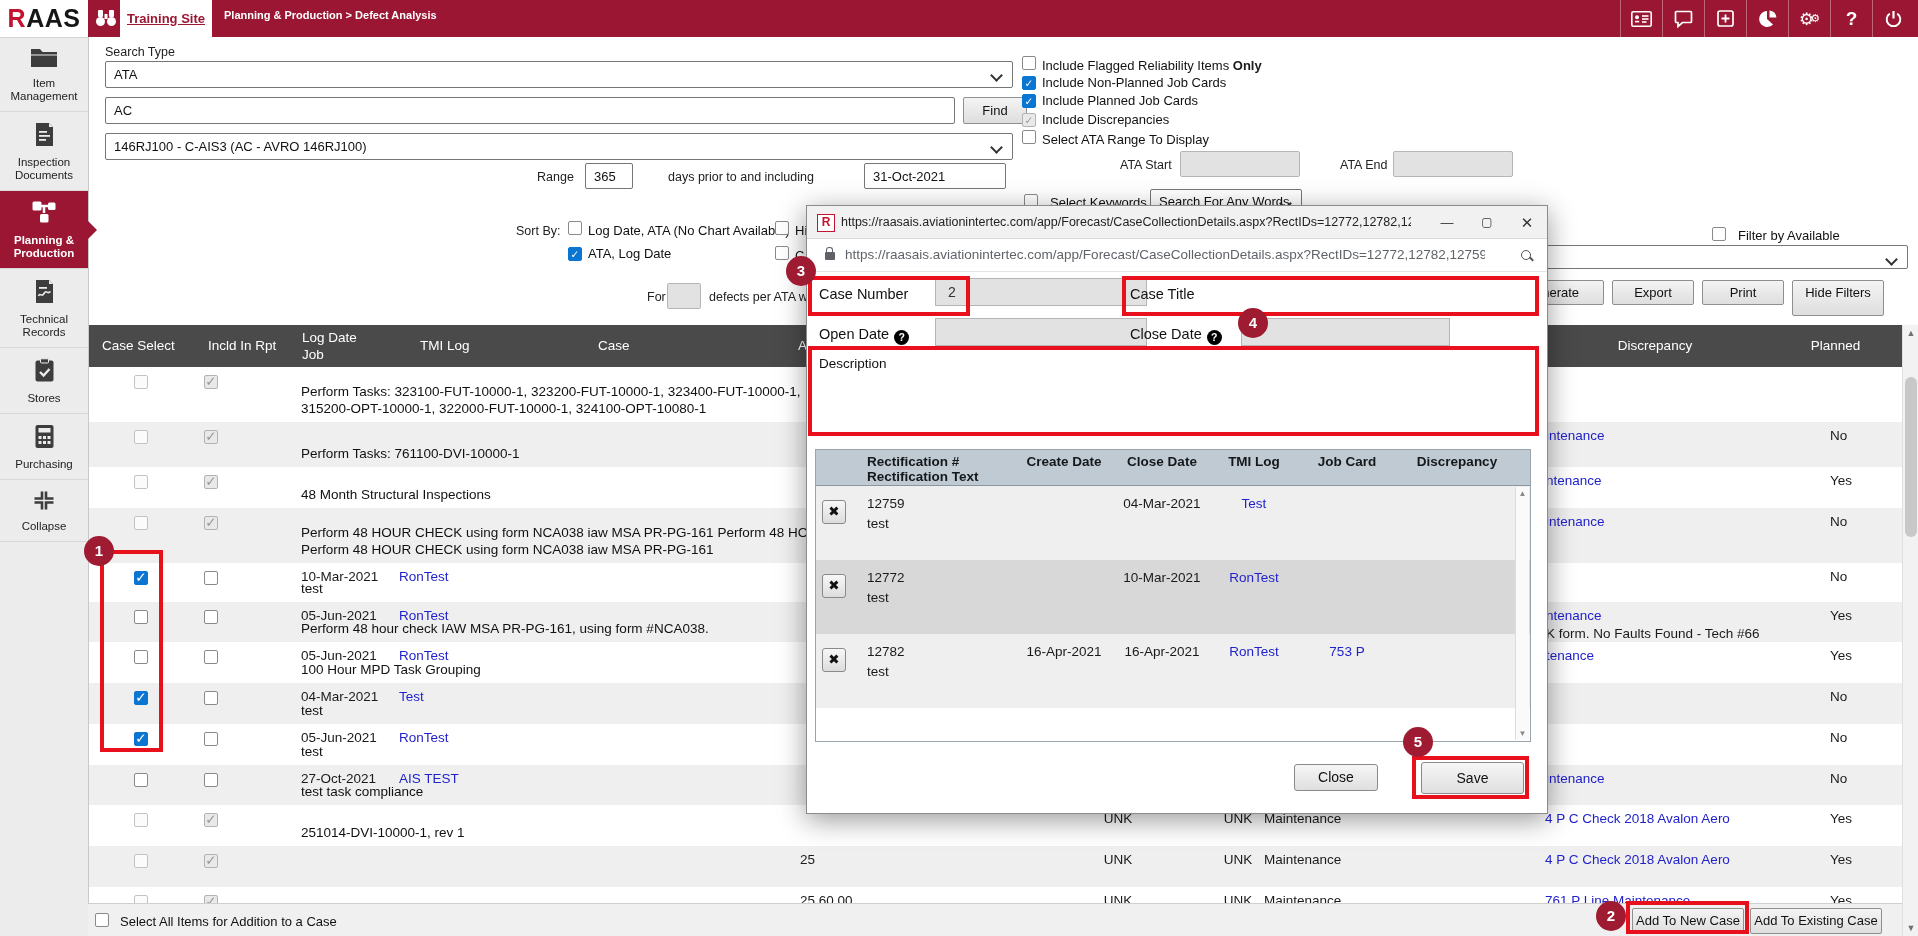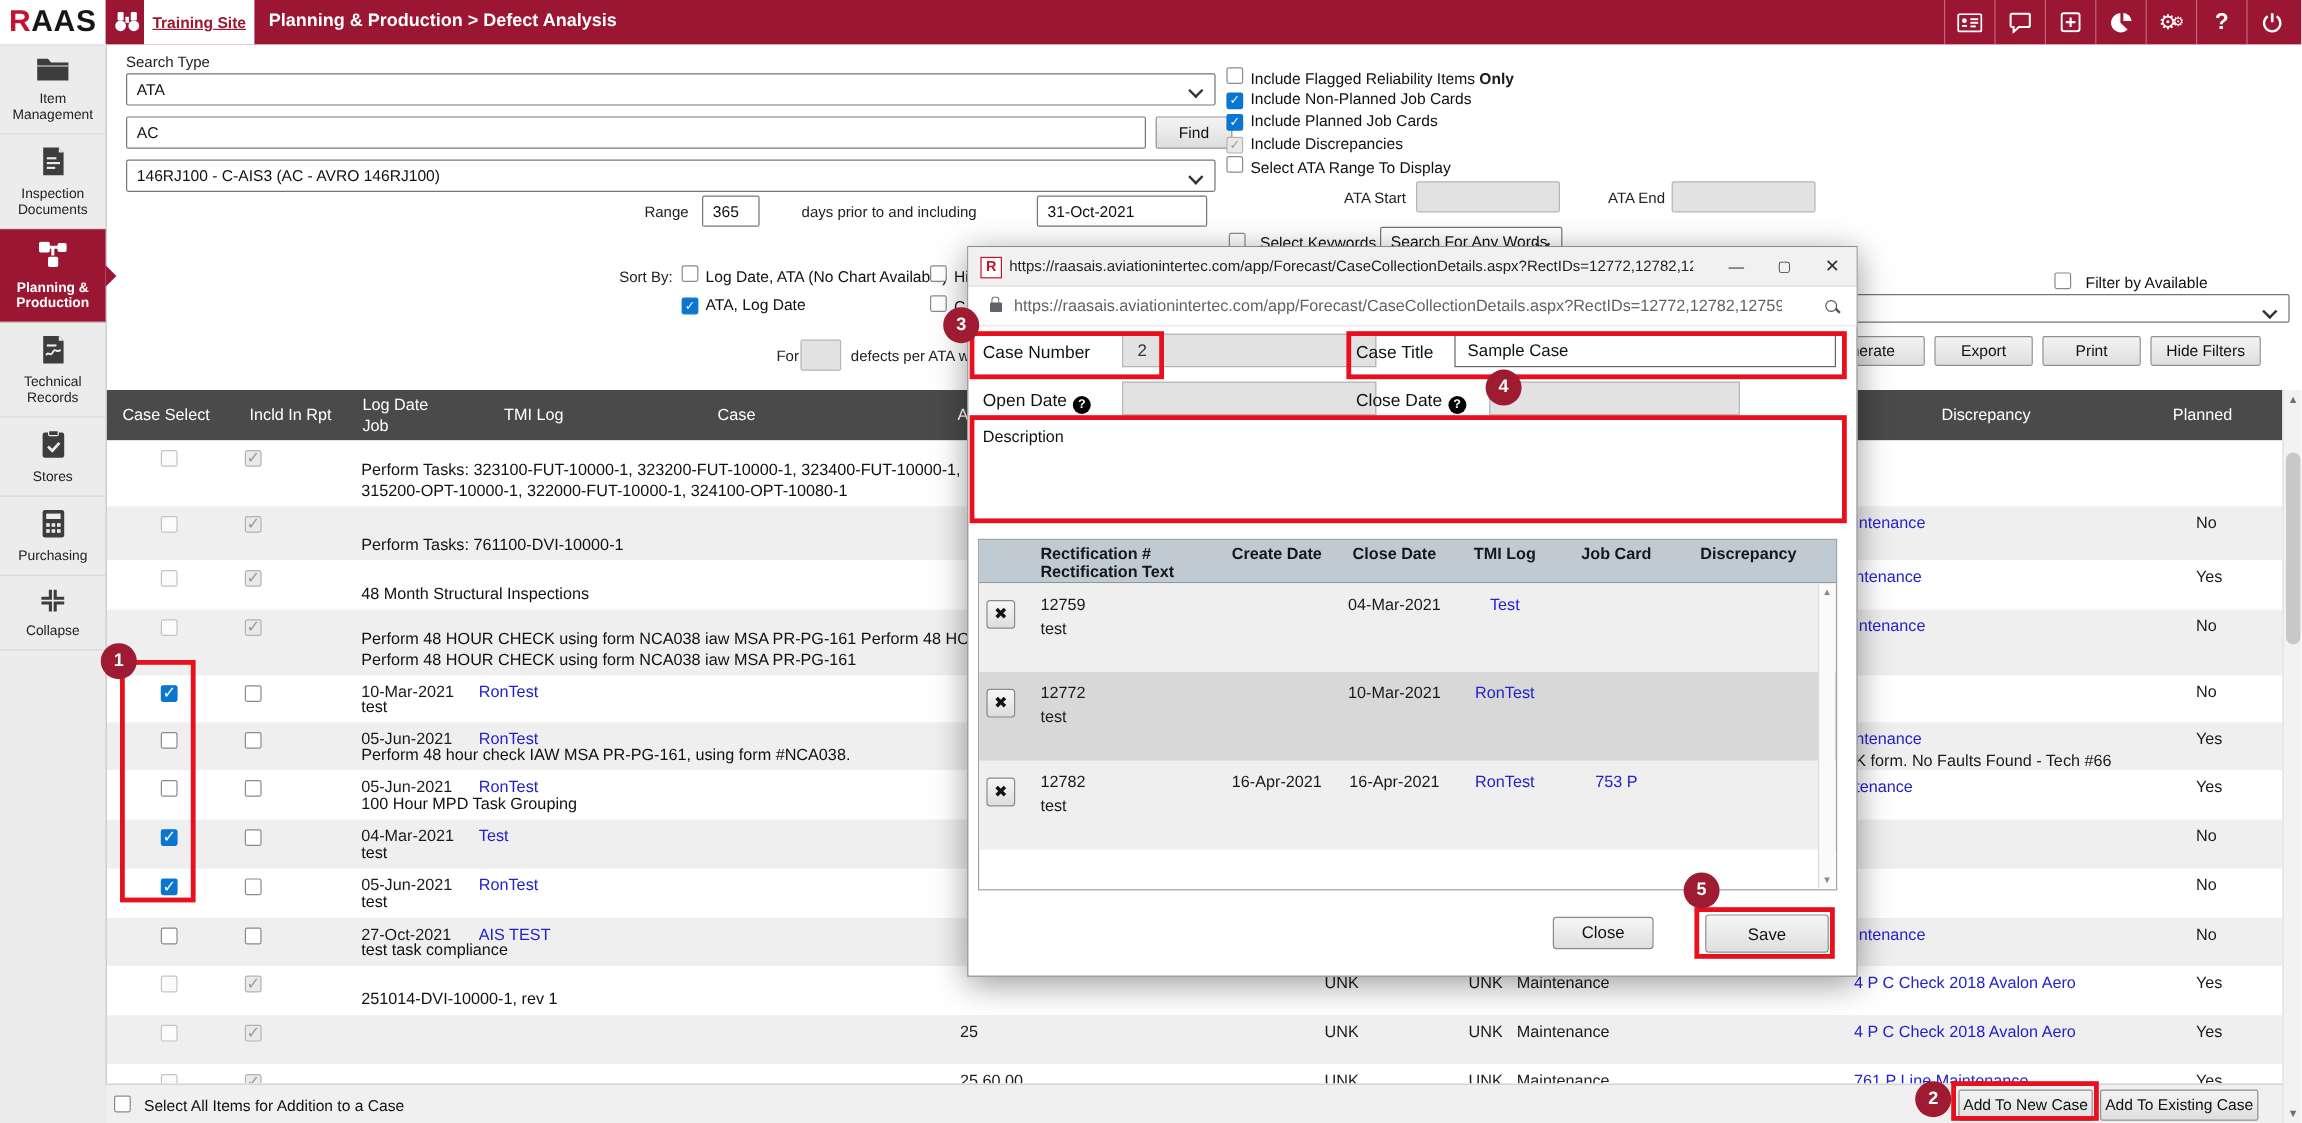--- a/index.html
+++ b/index.html
@@ -7,21 +7,21 @@
        font-family:"Liberation Sans","DejaVu Sans",sans-serif;font-size:13px;color:#1a1a1a;background:#fff;}
   .abs{position:absolute;}
   
   .topbar{left:0;top:0;width:1918px;height:37px;background:#9b1632;z-index:10;}
   .logo-box{left:0;top:0;width:88px;height:37px;background:#fff;text-align:center;line-height:37px;
             font-size:25px;font-weight:800;letter-spacing:.5px;border-bottom:1px solid #d5d5d5;}
   .logo-r{color:#c41230;} .logo-rest{color:#161616;}
   .binoc{left:94px;top:8px;}
   .tab{left:120px;top:0;width:92px;height:37px;background:#fff;color:#9b1632;font-weight:bold;font-size:13px;
        text-align:center;line-height:37px;text-decoration:underline;cursor:pointer;}
-  .crumb{left:224px;top:9px;color:#fff;font-size:15px;font-weight:600;}
+  .crumb{left:224px;top:9px;color:#fff;font-size:11px;font-weight:600;}
   .tb-icons{right:4px;top:0;height:37px;display:flex;align-items:stretch;}
   .tb-icon{width:41px;display:flex;align-items:center;justify-content:center;color:#fff;border-left:1px solid rgba(255,255,255,.35);cursor:pointer;}
   
   .sidebar{left:0;top:37px;width:88px;height:899px;background:#ececec;border-right:1px solid #c9c9c9;z-index:10;}
   .side-item{position:relative;width:88px;border-bottom:1px solid #d8d8d8;color:#3d3d3d;text-align:center;
              padding:10px 2px 8px 2px;box-sizing:border-box;cursor:pointer;}
   .side-item .lbl{font-size:11.5px;line-height:13px;margin-top:6px;color:#222;}
   .side-item.active{background:#9b1632;color:#fff;}
   .side-item.active .lbl{color:#fff;font-weight:bold;}
   .side-arrow{position:absolute;right:-9px;top:50%;margin-top:-9px;width:0;height:0;
@@ -270,21 +270,21 @@
   <div class="abs cblab" style="left:1732px;top:228px;">Filter by Available</div>
   <div class="abs select" style="left:1240px;top:245px;width:668px;height:24px;">
     <span></span>
       <span class="chev"></span>
   </div>
 
   <div id="filter-buttons">
       <div class="abs gbtn" style="left: 1500px; top: 280px; width: 104px; height: 25px; line-height: 23px;">Generate</div>
       <div class="abs gbtn" style="left: 1612px; top: 280px; width: 82px; height: 25px; line-height: 23px;">Export</div>
       <div class="abs gbtn" style="left: 1702px; top: 280px; width: 82px; height: 25px; line-height: 23px;">Print</div>
-      <div class="abs gbtn" style="left: 1792px; top: 280px; width: 92px; height: 25px; line-height: 23px;">Hide Filters</div>
+      <div class="abs gbtn" style="left: 1792px; top: 280px; width: 92px; height: 36px; line-height: 23px;">Hide Filters</div>
     </div>
 
   <div class="abs thead">
     <span style="left:14px;top:13px;">Case Select</span>
     <span style="left:120px;top:13px;">Incld In Rpt</span>
     <span style="left:214px;top:5px;">Log Date</span>
     <span style="left:214px;top:22px;">Job</span>
     <span style="left:332px;top:13px;">TMI Log</span>
     <span style="left:510px;top:13px;">Case</span>
     <span style="left:710px;top:13px;">ATA</span>
@@ -429,23 +429,20 @@
       <span class="lock"></span>
       <div class="aurl">https://raasais.aviationintertec.com/app/Forecast/CaseCollectionDetails.aspx?RectIDs=12772,12782,12759…</div>
       <span class="mag"></span>
     </div>
 
     <span class="plab" style="left:12px;top:80px;">Case Number</span>
     <div class="pdis" style="left:128px;top:72px;width:212px;height:28px;">
         <span>2</span>
       </div>
     <span class="plab" style="left:323px;top:80px;">Case Title</span>
-    <div class="pinput" style="left:405px;top:72px;width:318px;height:28px;">
-        <span>Sample Case</span>
-      </div>
 
     <span class="plab" style="left:12px;top:120px;"><span>Open Date</span><span class="help">?</span></span>
     <div class="pdis" style="left:128px;top:112px;width:212px;height:28px;"></div>
     <span class="plab" style="left:323px;top:120px;"><span>Close Date</span><span class="help">?</span></span>
     <div class="pdis" style="left:434px;top:112px;width:209px;height:28px;"></div>
 
     <span class="plab" style="left:12px;top:150px;font-size:13.5px;">Description</span>
 
     <div class="rtable">
       <div class="rthead">

